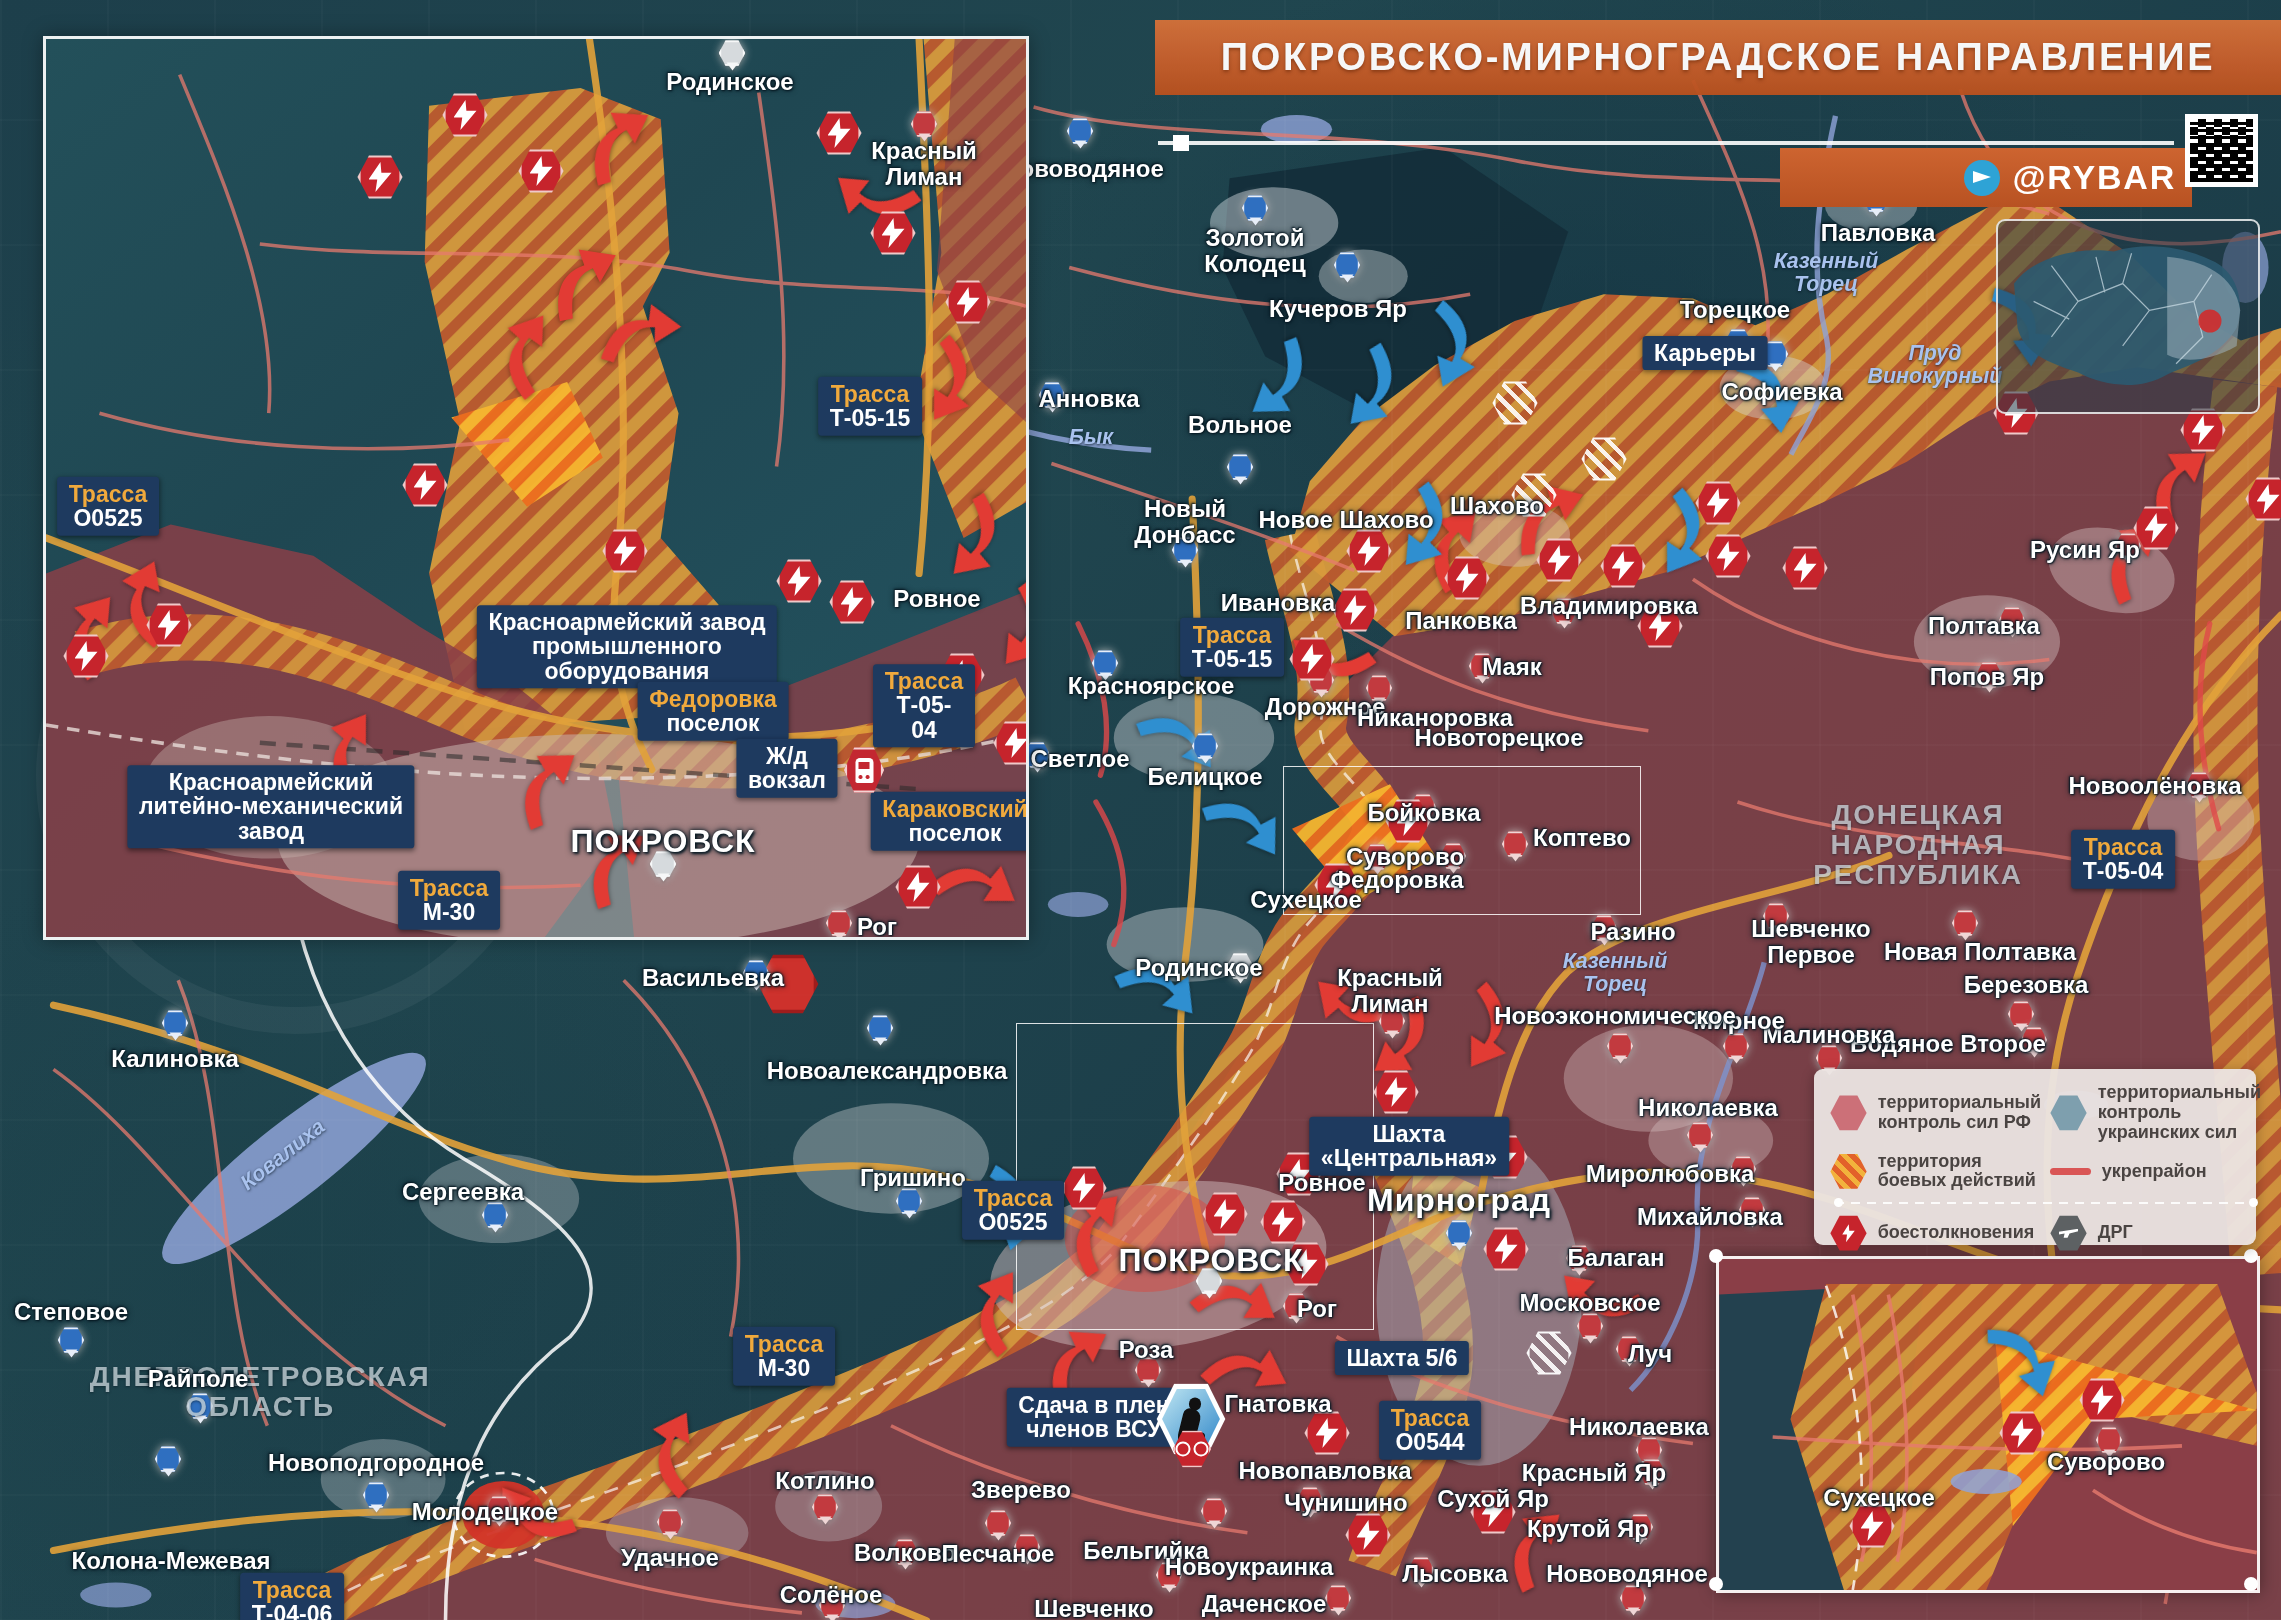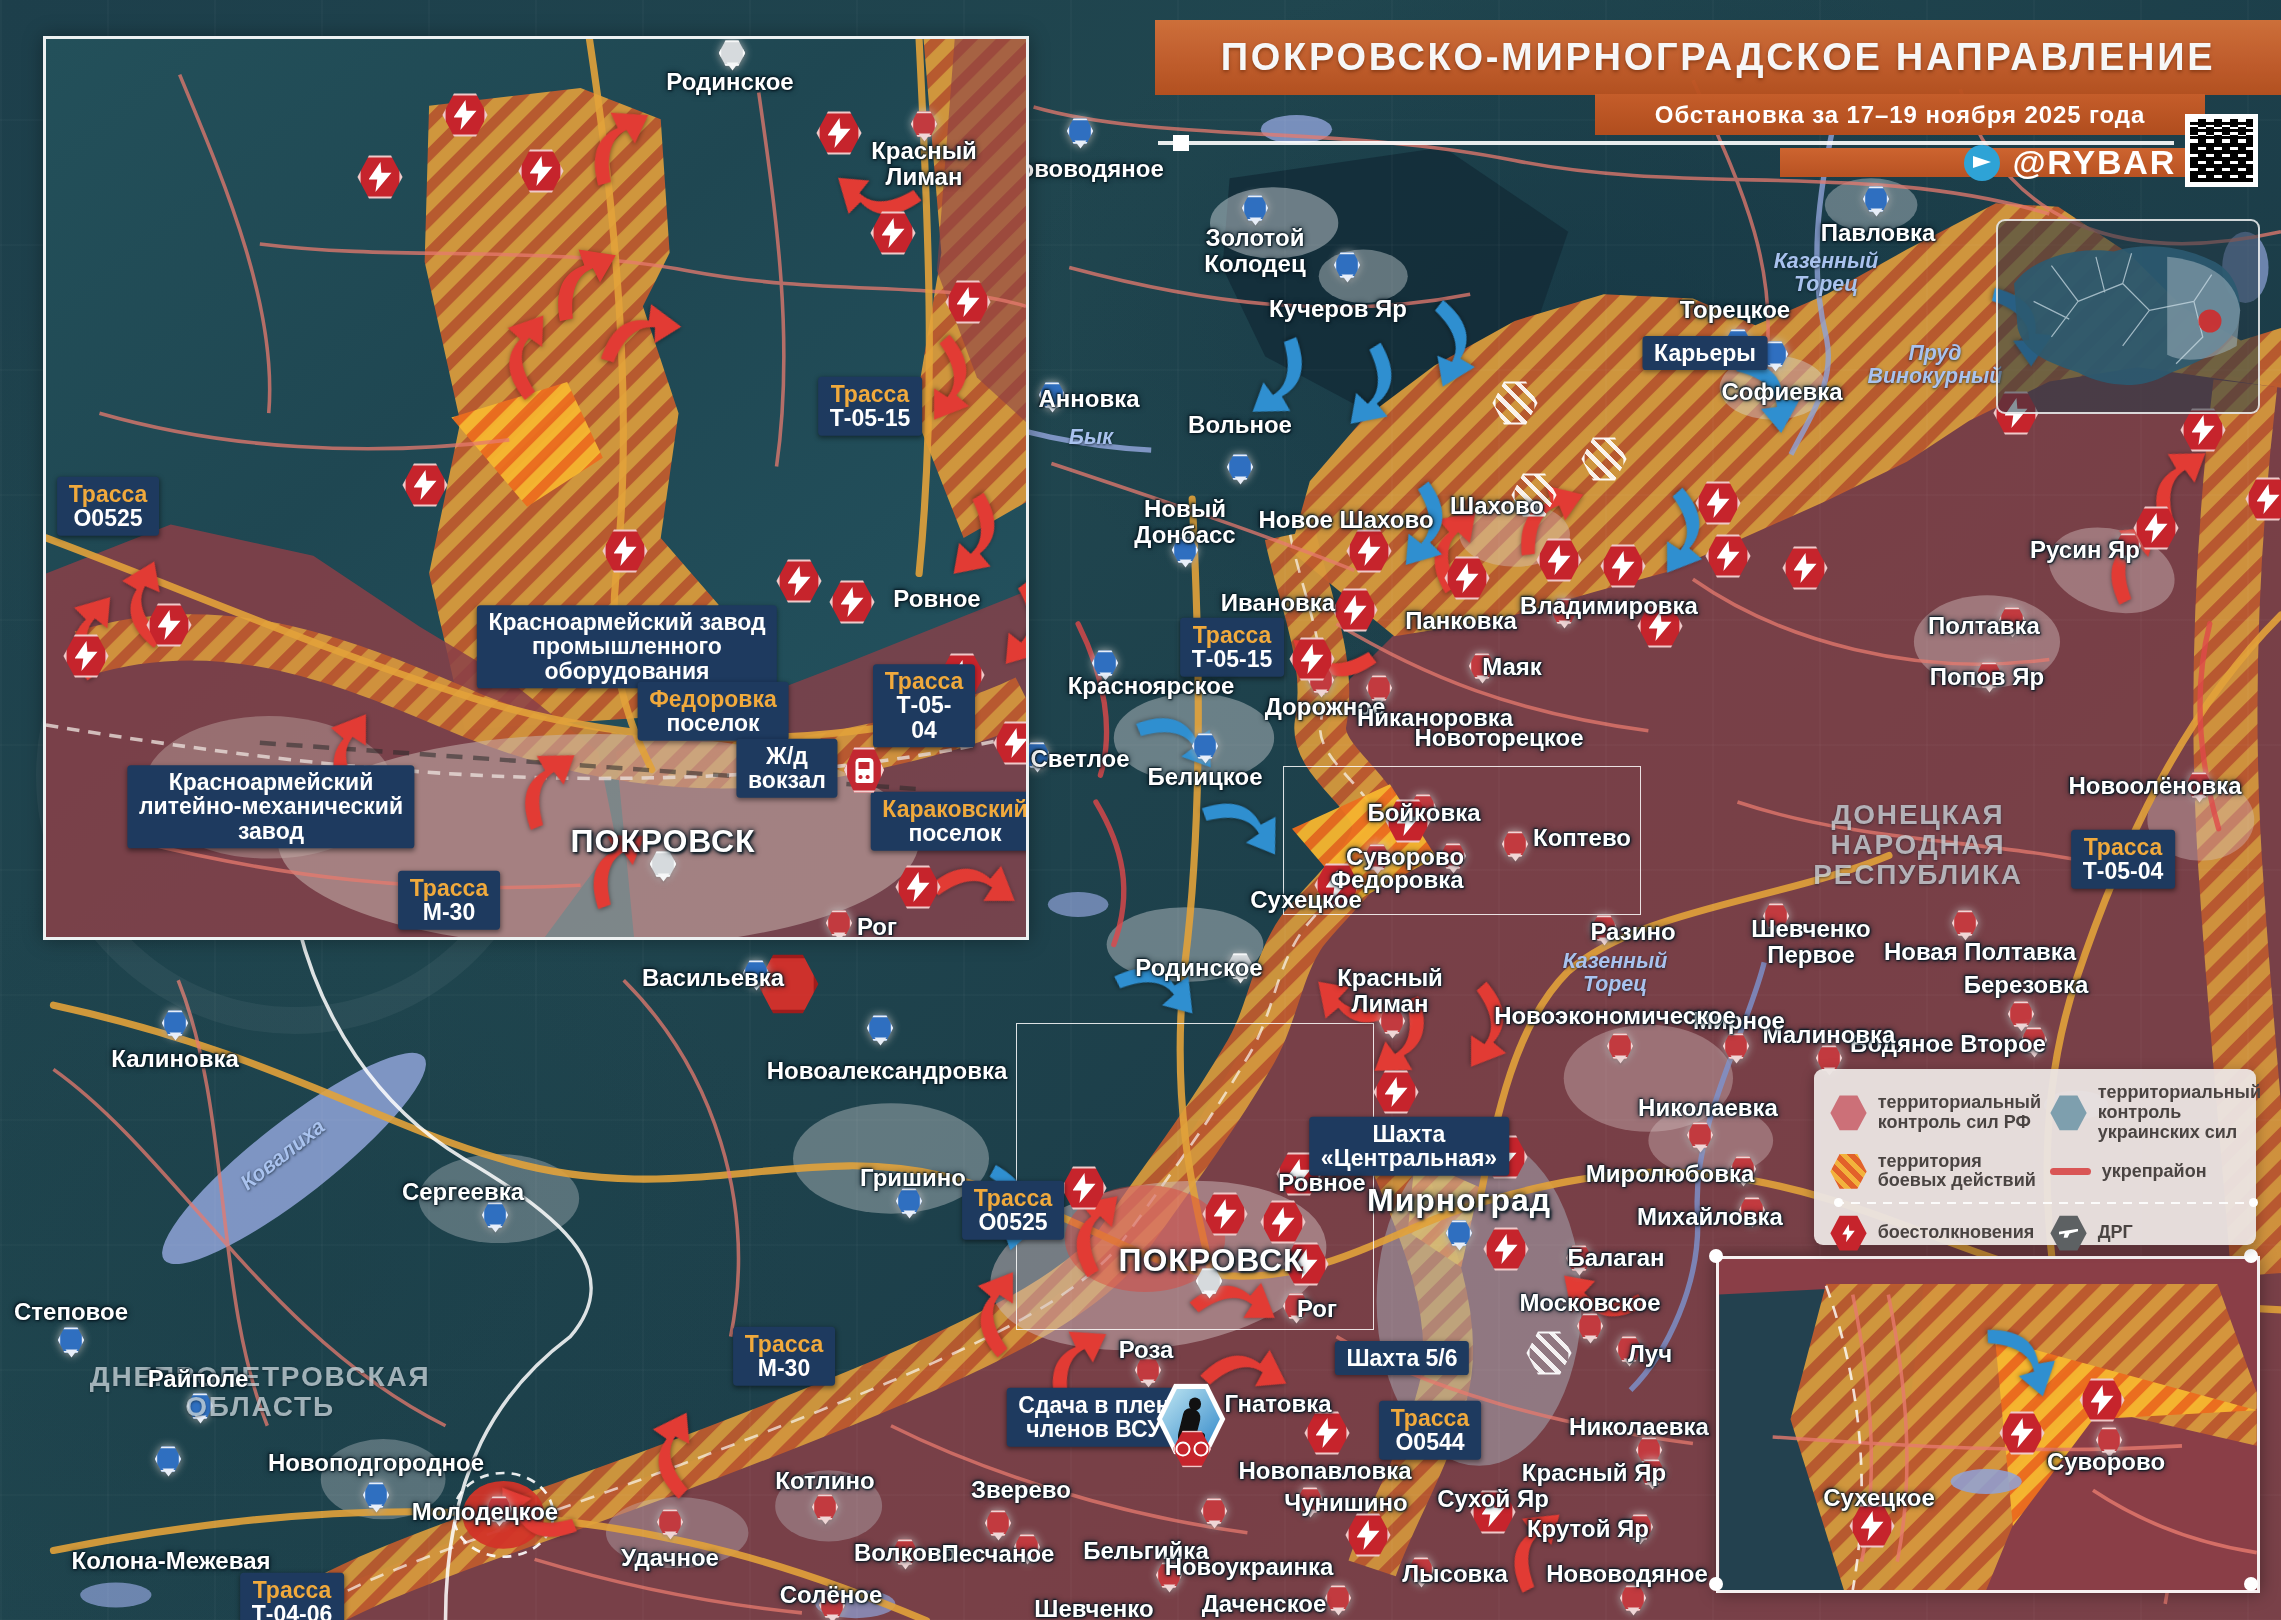--- a/index.html
+++ b/index.html
@@ -78,21 +78,21 @@
 
   
   #title-banner{left:1155px;top:19.6px;width:1126px;height:75px;
       background:linear-gradient(180deg,#d4713a 0%,#c55d2a 60%,#b9511f 100%);opacity:.96;display:flex;align-items:center;justify-content:center;z-index:60;}
   #title-banner .t{font-size:38px;font-weight:bold;color:#fff;letter-spacing:2.7px;text-shadow:0 1.8px 3.6px rgba(90,30,0,.5);}
   #subtitle-bar{left:1595px;top:94px;width:610px;height:41px;background:linear-gradient(180deg,#c55d2a,#b04d1e);
       display:flex;align-items:center;justify-content:center;z-index:60;}
   #subtitle-bar .t{font-size:24px;font-weight:bold;color:#fff;letter-spacing:0.9px;}
   #progress-line{left:1158px;top:141px;width:1016px;height:3.6px;background:rgba(255,255,255,.9);z-index:60;}
   #progress-knob{left:1173px;top:135px;width:16px;height:16px;background:#fff;z-index:61;}
-  #rybar-badge{left:1780px;top:148px;width:396px;height:29px;background:linear-gradient(180deg,#cd6430,#b85222);
+  #rybar-badge{left:1780px;top:148px;width:396px;height:59px;background:linear-gradient(180deg,#cd6430,#b85222);
       display:flex;align-items:center;justify-content:flex-end;gap:12.5px;padding-right:16px;z-index:60;}
   #rybar-badge .tg{width:36px;height:36px;border-radius:50%;background:#2ea3d6;position:relative;}
   #rybar-badge .tg::before{content:"";position:absolute;left:9px;top:11.6px;width:0;height:0;
       border-left:18px solid #fff;border-top:6.2px solid transparent;border-bottom:6.2px solid transparent;}
   #rybar-badge .h{font-size:34px;font-weight:bold;color:#fff;letter-spacing:1.8px;}
   #qr{left:2185px;top:114px;width:73px;height:73px;background:#fff;z-index:62;padding:5.3px;box-sizing:border-box;}
   #qr .q{width:100%;height:100%;
       background:
        conic-gradient(#000 25%,transparent 0 50%,#000 0 75%,transparent 0) 0 0/16px 16px,
        repeating-linear-gradient(0deg,#000 0 3.6px,#fff 3.6px 7.1px);}
@@ -232,23 +232,20 @@
     <ellipse cx="1285" cy="1390" rx="90" ry="60" fill="#e04238" opacity="0.45"></ellipse>
   </svg>
 
   <div class="abs wm"></div>
 
   <div class="abs srcbox" style="left:1016px;top:1023px;width:356px;height:305px;"></div>
   <div class="abs srcbox" style="left:1283px;top:766px;width:356px;height:147px;"></div>
 
   <div class="abs" id="title-banner">
     <span class="t">ПОКРОВСКО-МИРНОГРАДСКОЕ НАПРАВЛЕНИЕ</span>
-  </div>
-  <div class="abs" id="subtitle-bar">
-    <span class="t">Обстановка за 17–19 ноября 2025 года</span>
   </div>
   <div class="abs" id="progress-line"></div>
   <div class="abs" id="progress-knob"></div>
   <div class="abs" id="rybar-badge">
     <span class="tg"></span>
     <span class="h">@RYBAR</span>
   </div>
   <div class="abs" id="qr">
       <div class="q"></div>
     </div>

